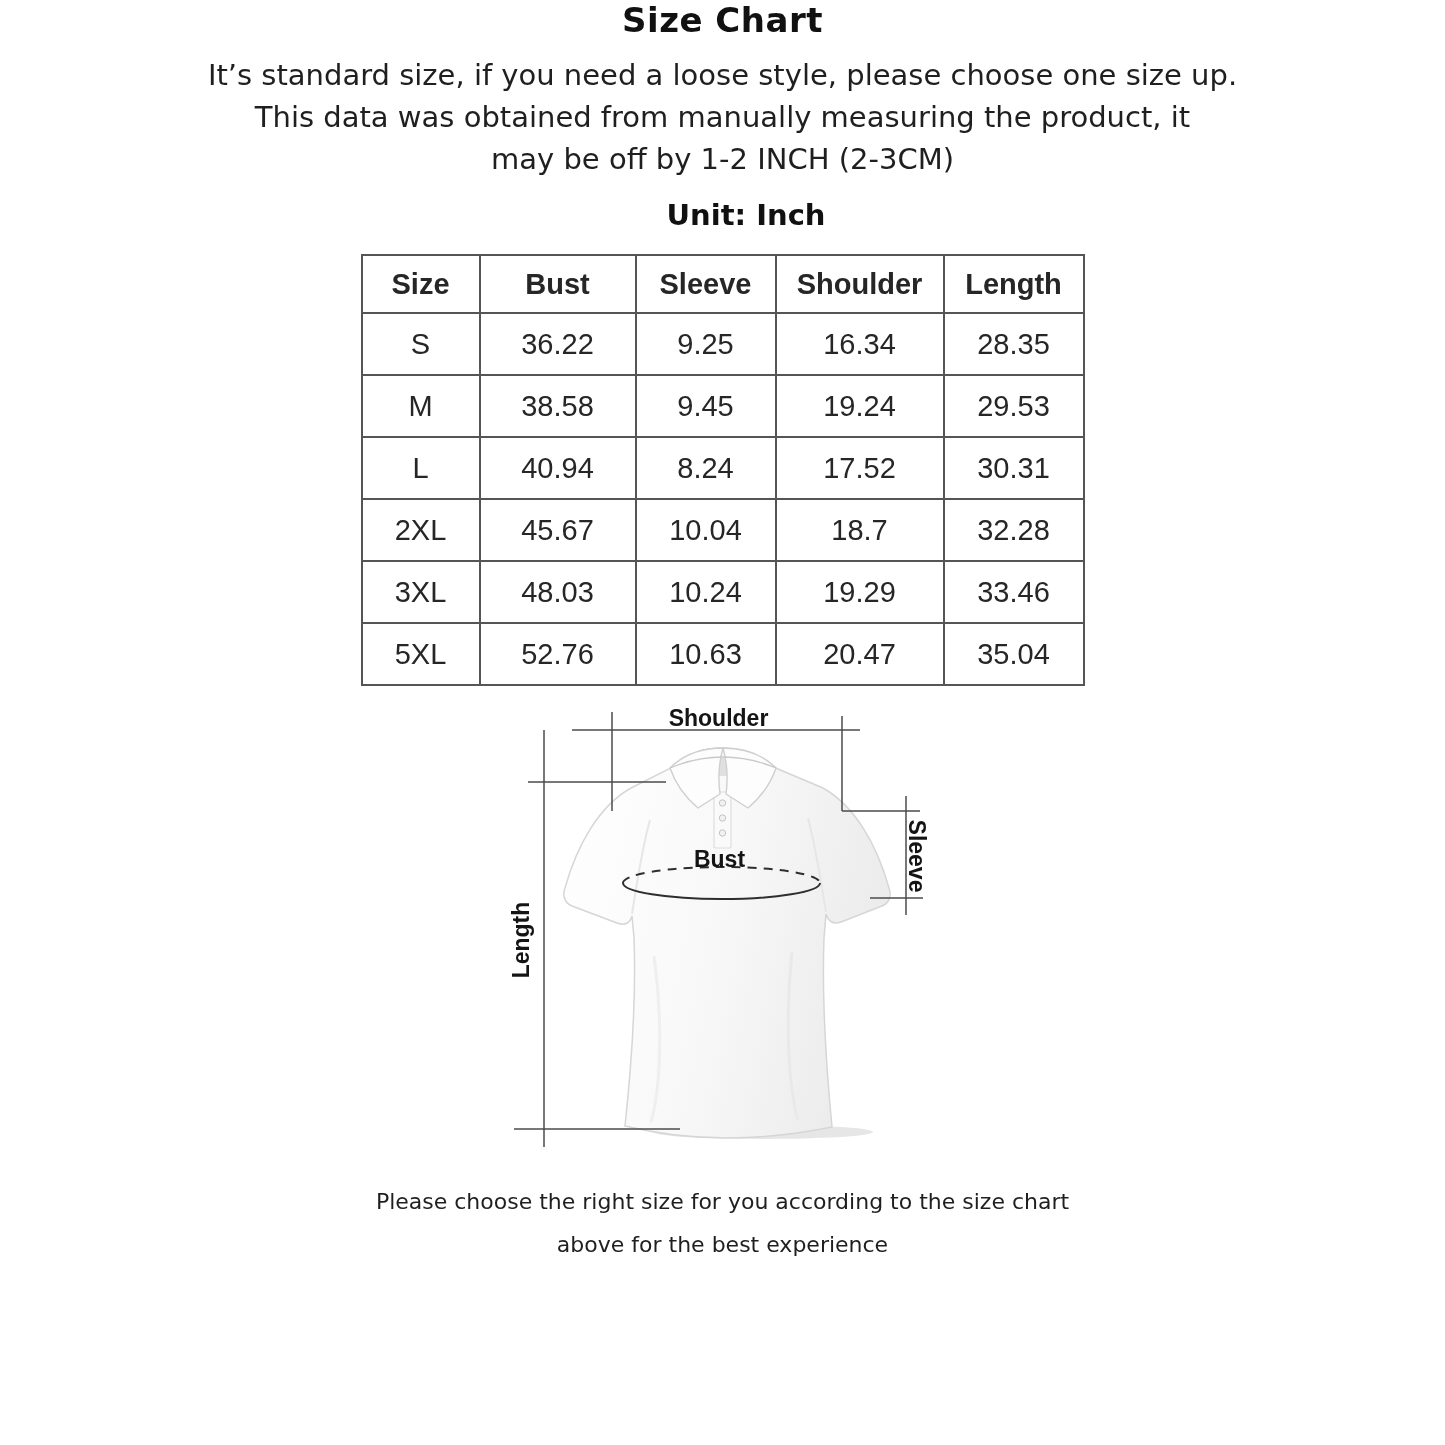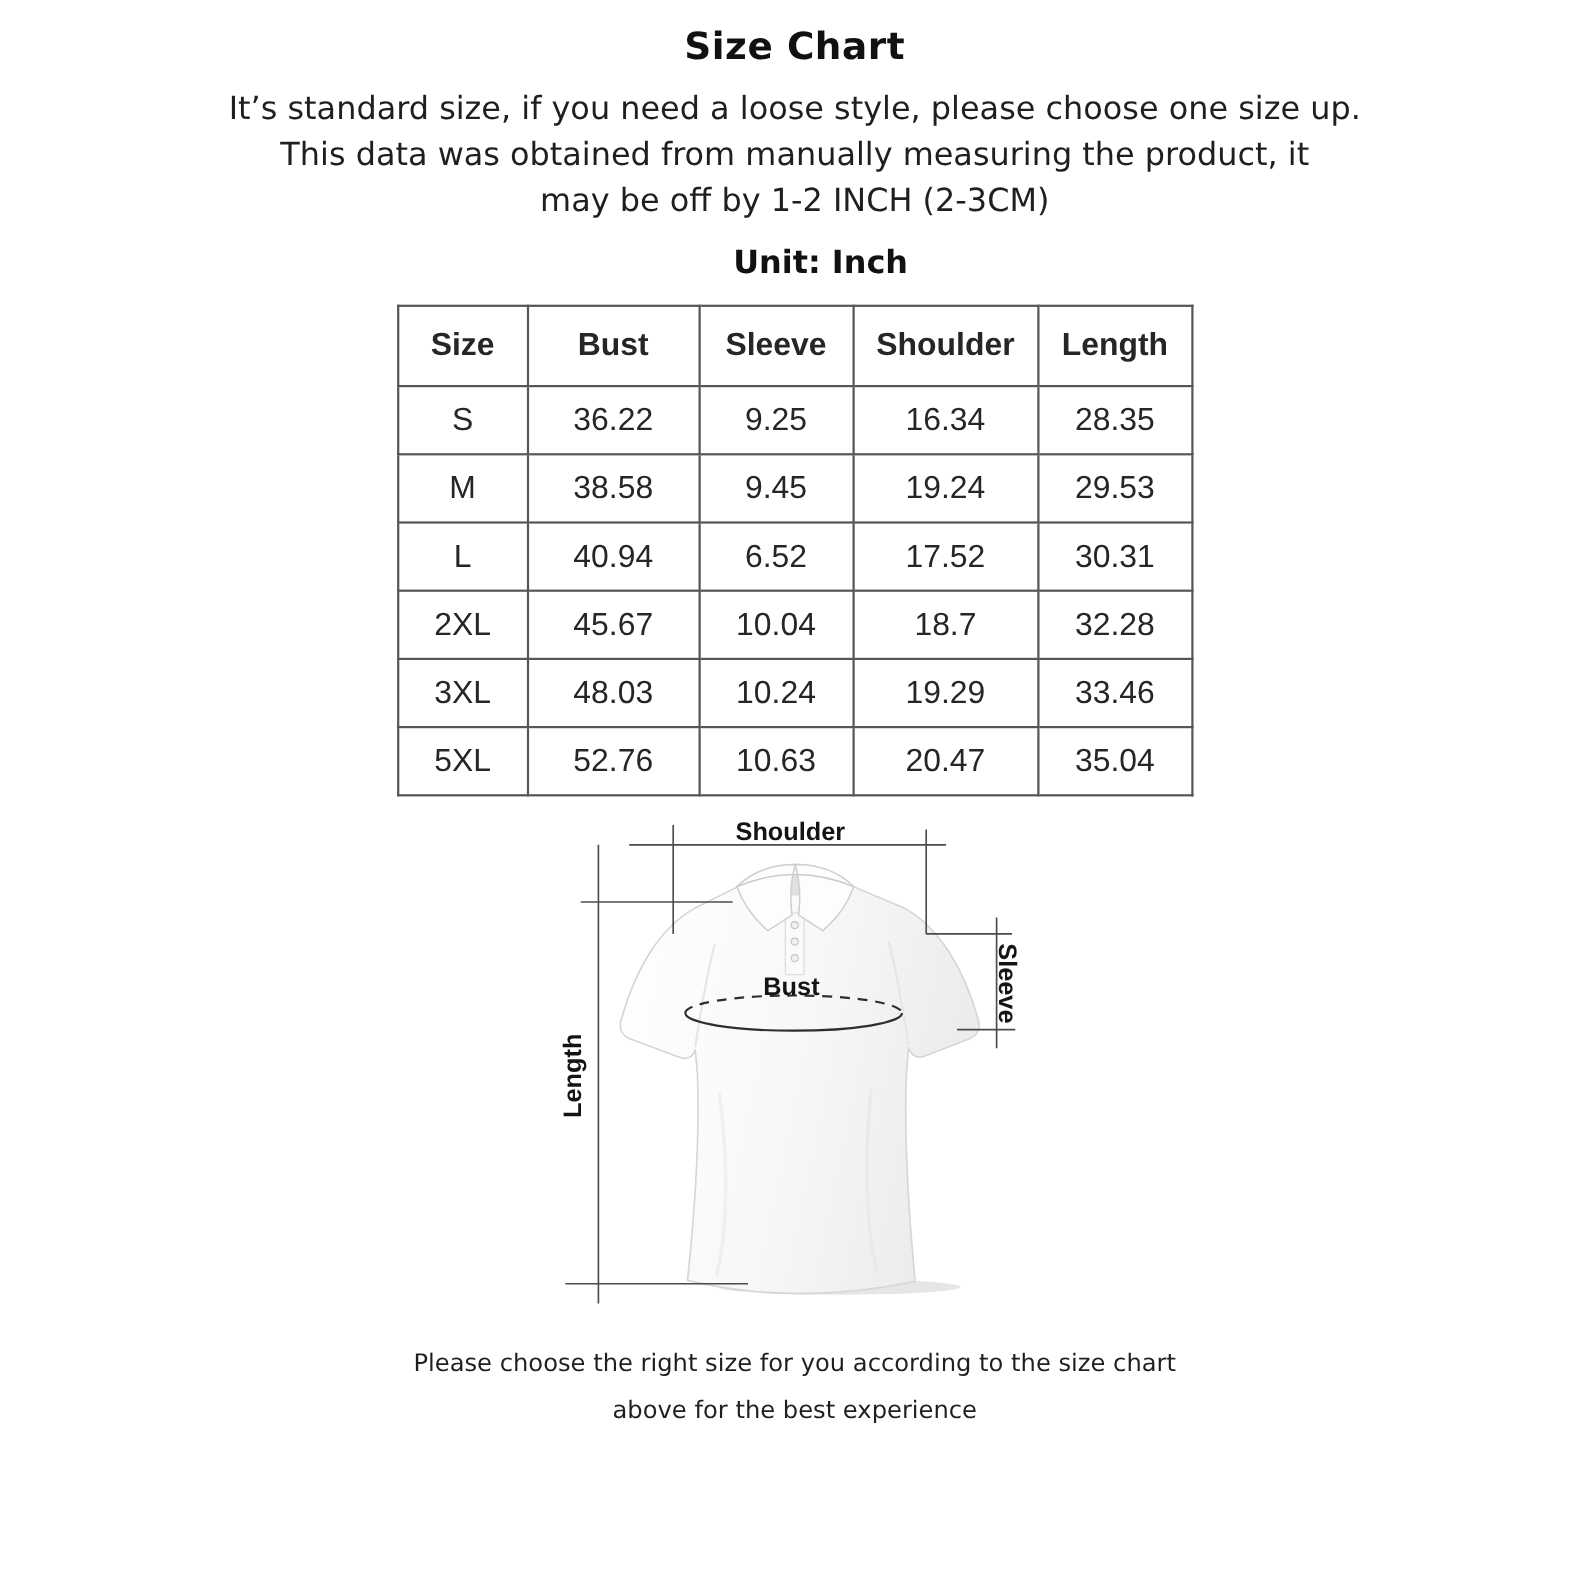--- a/index.html
+++ b/index.html
@@ -10,21 +10,21 @@
     color: #1a1a1a;
     font-family: "DejaVu Sans", sans-serif;
   }
   .page {
     position: relative;
     width: 1445px; height: 1445px;
     overflow: hidden;
     text-align: center;
   }
   .title {
-    margin: 0; padding-top: 23px;
+    margin: 0; padding-top: 0;
     font-size: 34px; font-weight: bold; color: #111111;
     letter-spacing: 0.5px;
   }
   .note {
     margin: 14px auto 0;
     font-size: 29px; line-height: 42px; color: #1f1f1f;
   }
   .unit {
     margin: 18px 0 0;
     font-size: 29px; font-weight: bold; color: #111111; padding-left: 47px;
@@ -38,21 +38,21 @@
   .size-table th, .size-table td {
     border: 2px solid #555555;
     font-family: "Liberation Sans", sans-serif;
     font-size: 29px;
     color: #262626;
     text-align: center;
     vertical-align: middle;
     padding: 0;
     overflow: hidden;
   }
-  .size-table th { height: 73px; font-weight: bold; }
+  .size-table th { height: 58px; font-weight: bold; }
   .size-table td { height: 62px; font-weight: normal; }
 
   .diagram {
     position: relative;
     width: 480px; height: 460px;
     margin: 12px auto 0;
   }
   .diagram svg { position: absolute; left: 0; top: 0; }
   .dlabel {
     position: absolute;
@@ -112,21 +112,21 @@
       <tr>
         <td>M</td>
         <td>38.58</td>
         <td>9.45</td>
         <td>19.24</td>
         <td>29.53</td>
       </tr>
       <tr>
         <td>L</td>
         <td>40.94</td>
-        <td>6.52</td>
+        <td>8.24</td>
         <td>17.52</td>
         <td>30.31</td>
       </tr>
       <tr>
         <td>2XL</td>
         <td>45.67</td>
         <td>10.04</td>
         <td>18.7</td>
         <td>32.28</td>
       </tr>

